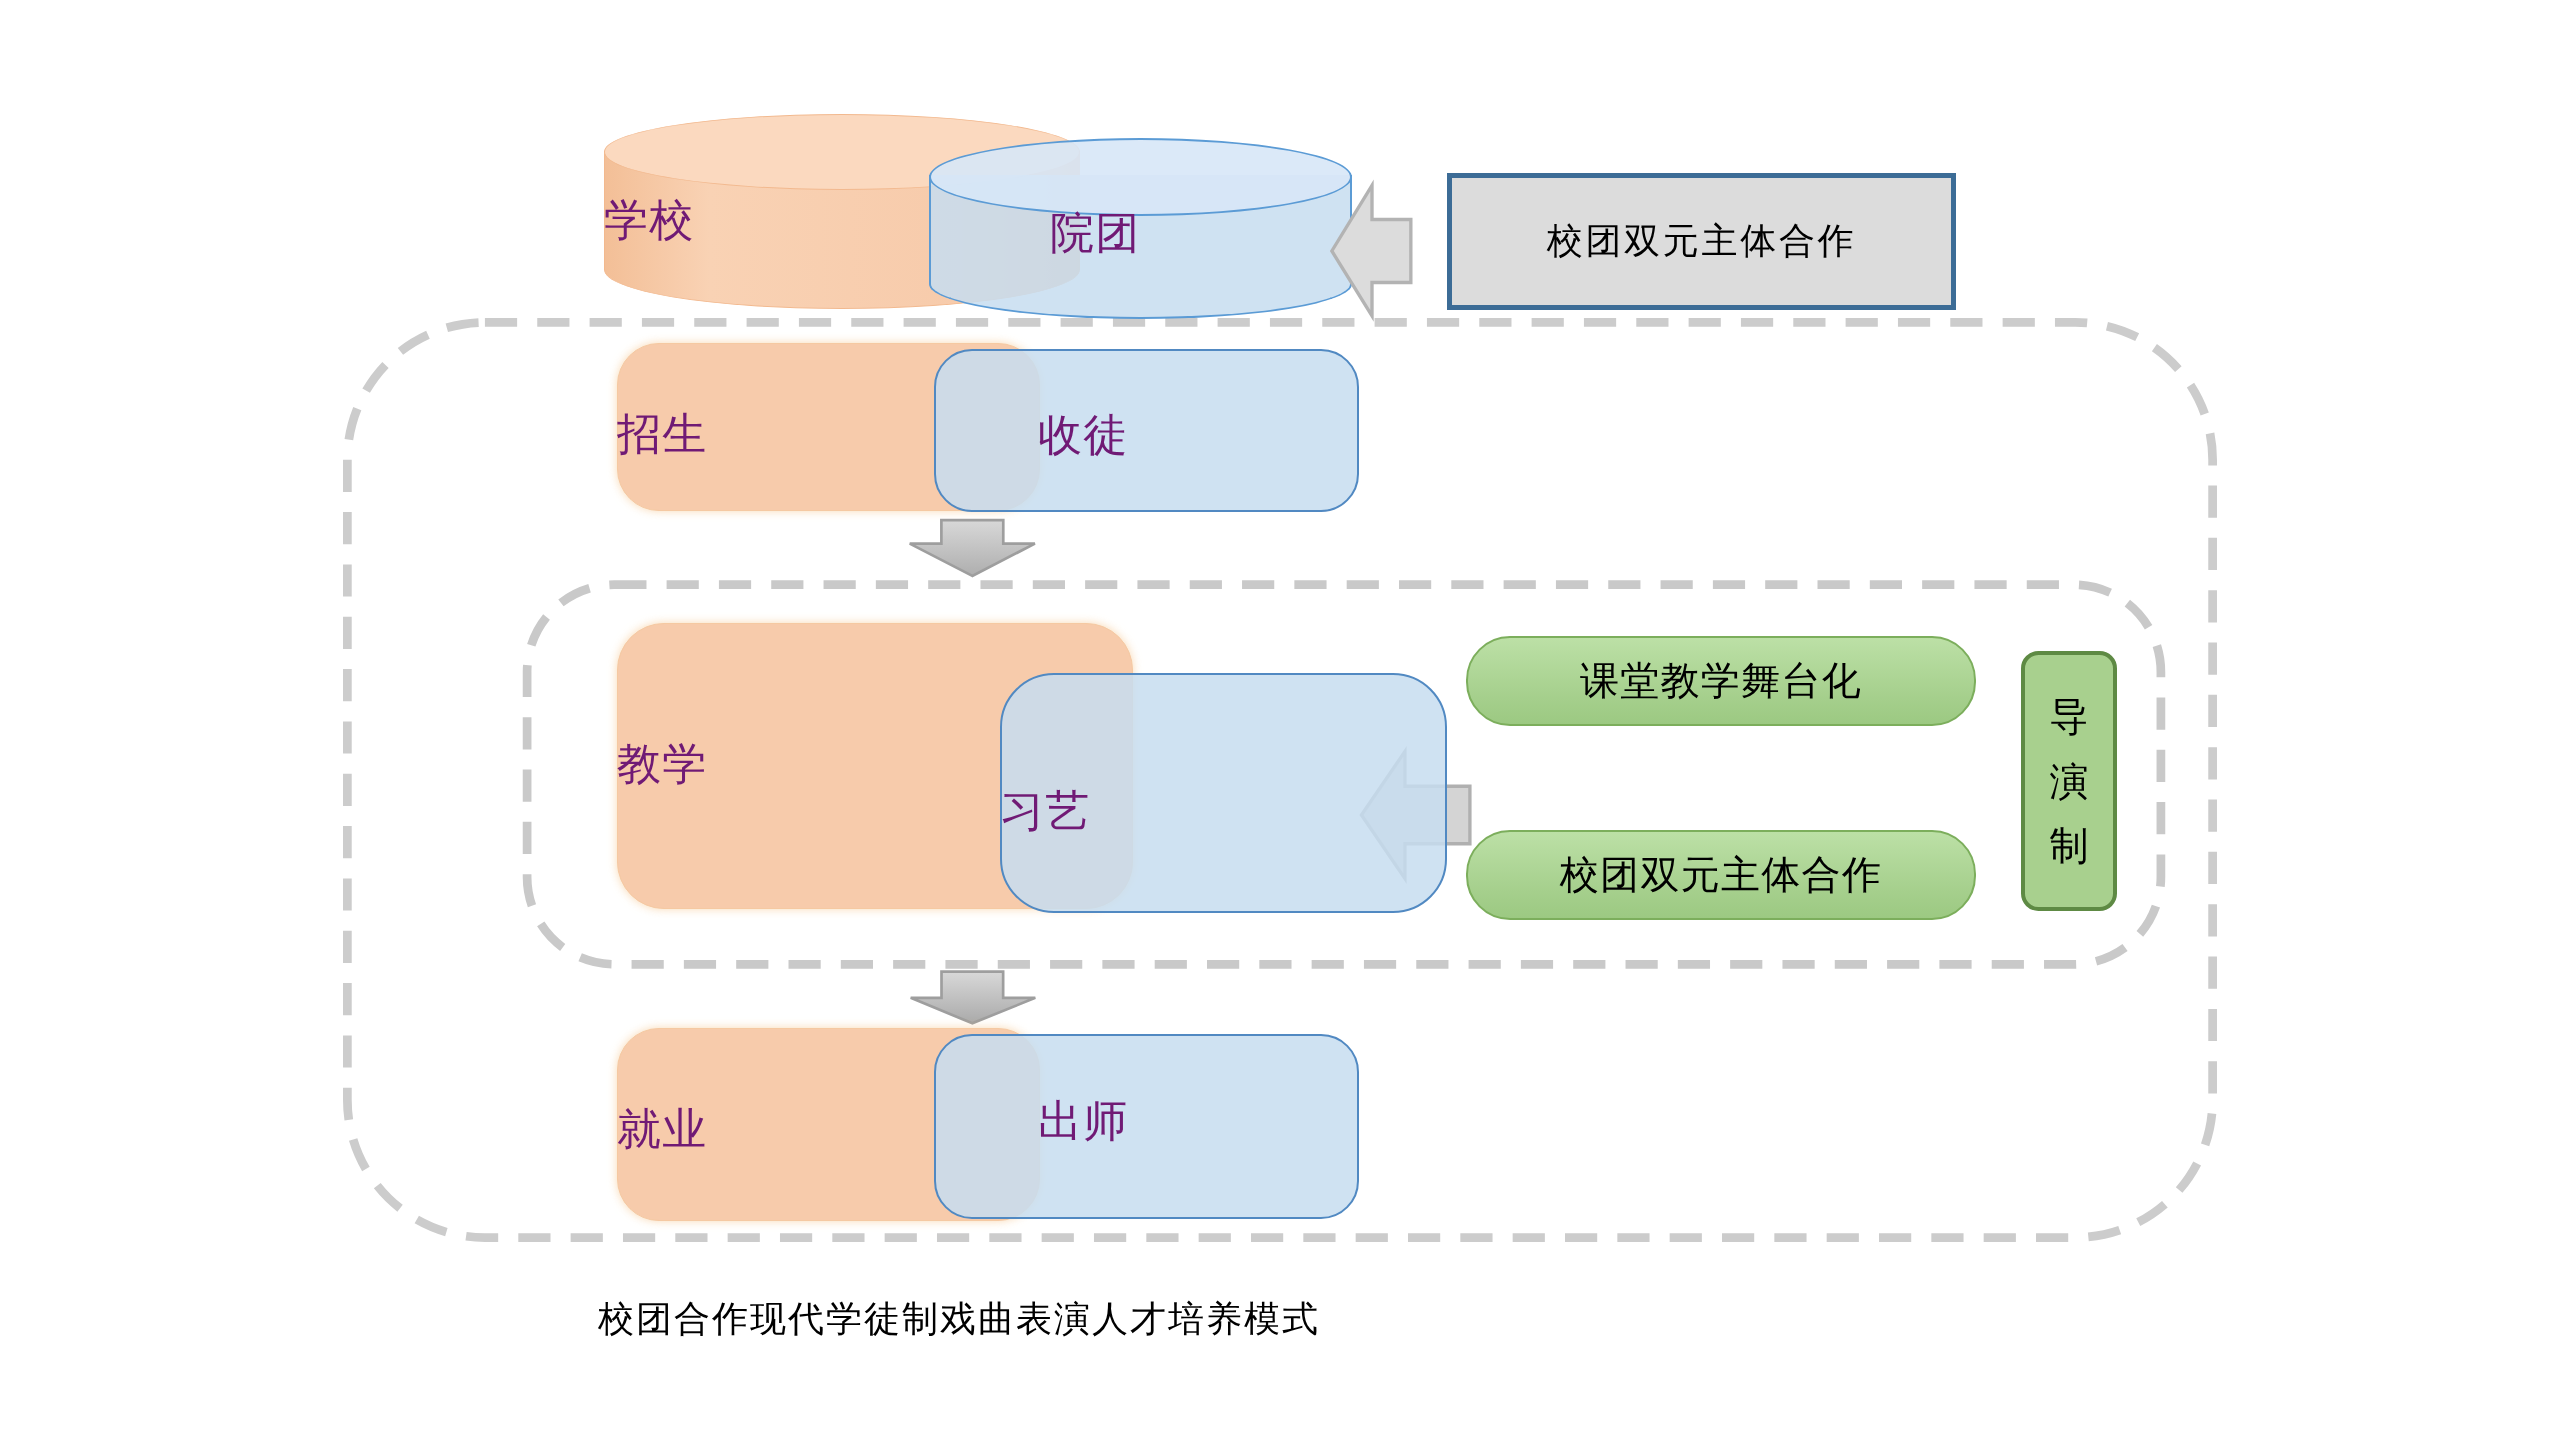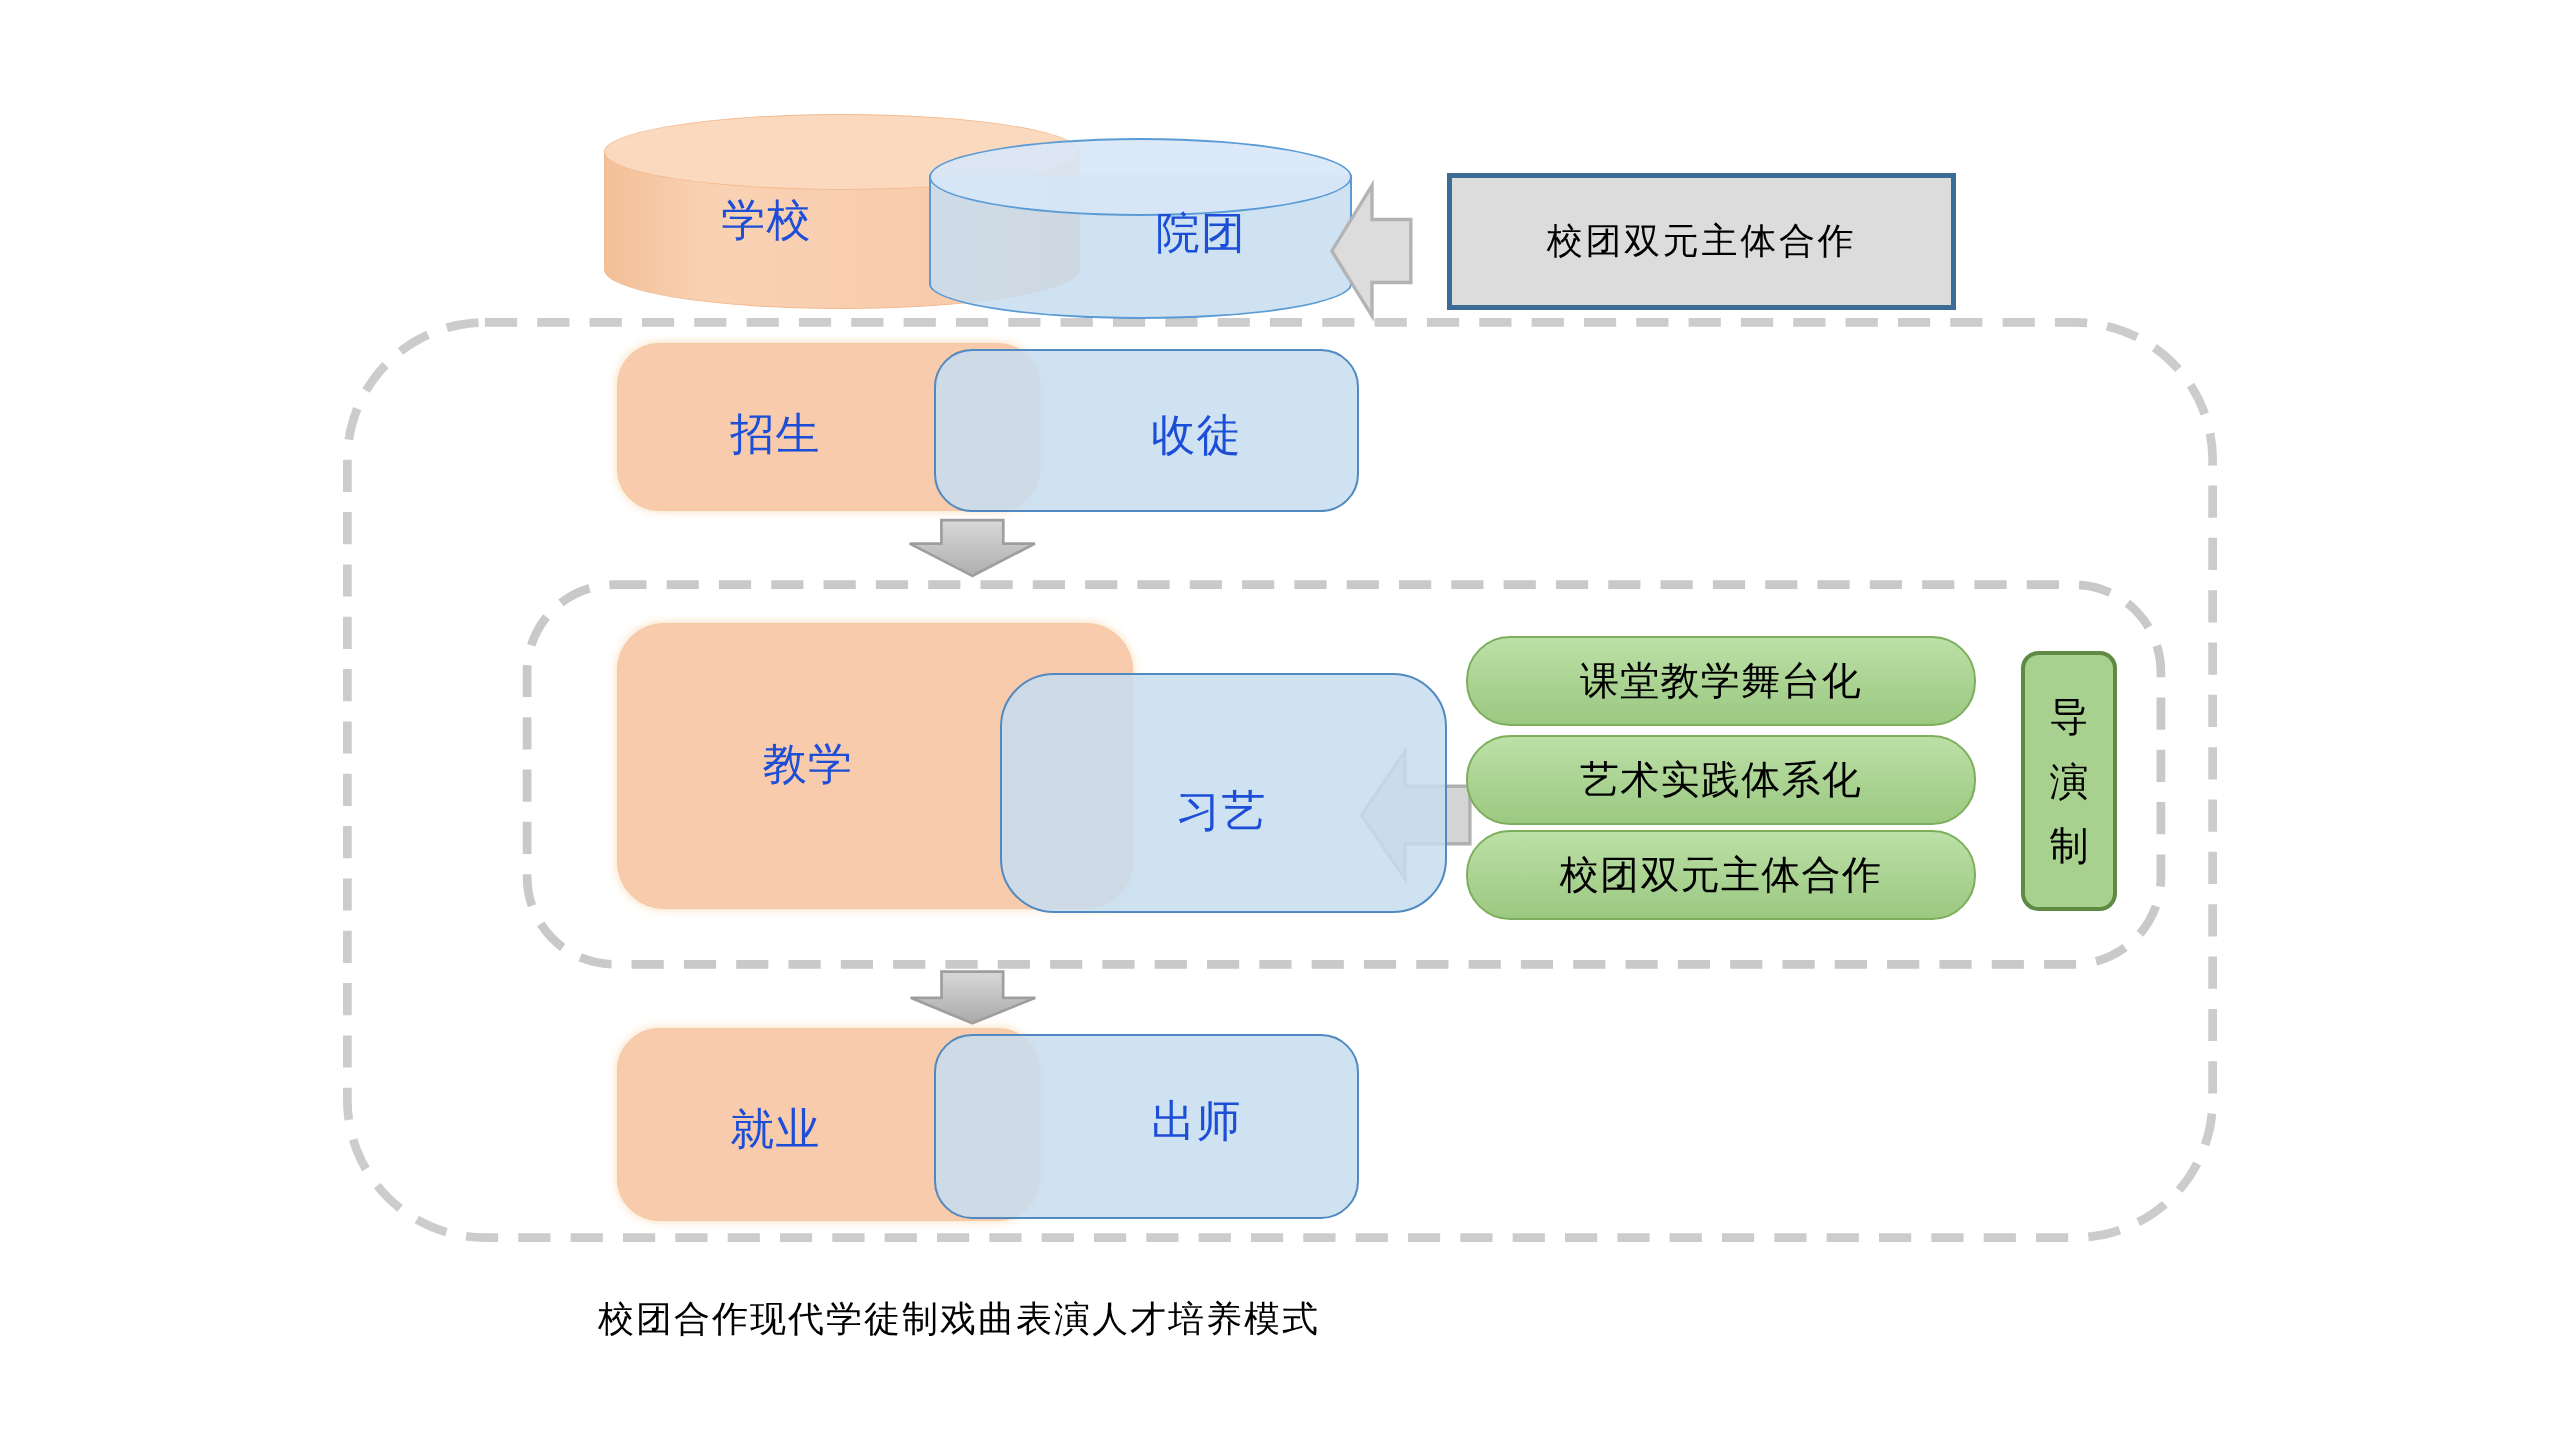--- a/index.html
+++ b/index.html
@@ -1,22 +1,22 @@
 <!DOCTYPE html>
 <html style="font-size:10.7px"><head>
 <meta charset="utf-8">
 <style>
   html,body{margin:0;padding:0;background:#ffffff;}
   #canvas{
     position:relative;width:2576px;height:1449px;background:#ffffff;overflow:hidden;
     font-family:"Liberation Sans","DejaVu Sans",sans-serif;color:#000;
   }
   .label{
-    position:absolute;text-align:center;font-size:44px;font-weight:500;
-    color:#1d4ed8;letter-spacing:1.3px;white-space:nowrap;
+    position:absolute;font-size:44px;font-weight:500;
+    color:#701a75;letter-spacing:1.3px;white-space:nowrap;
   }
 
   
   .cyl{position:absolute;}
   .cyl .cyl-top{position:absolute;left:0;right:0;top:0;height:74px;border-radius:50%;z-index:2;}
   .cyl .cyl-body{position:absolute;left:0;right:0;top:37px;bottom:0;z-index:1;
     border-radius:0 0 241px 241px / 0 0 40px 40px;}
   .cyl-school .cyl-top{background:#fbd9bf;border:1.3px solid #f2b98f;}
   .cyl-school .cyl-body{background:linear-gradient(90deg,#f3bf97 0%,#f9d2b4 22%,#f7cbab 75%,#f1ba90 100%);
     border:1.3px solid #f2b98f;border-top:none;}
@@ -119,23 +119,20 @@
   <div class="label" style="left:617px;top:735px;width:382px;z-index:5;">教学</div>
   <div class="label" style="left:1000px;top:782px;width:443px;z-index:5;">习艺</div>
 
   <svg class="arrow-svg" style="left:1348px;top:738px;z-index:2;" width="134" height="154" viewBox="0 0 200 230">
     <polygon points="20,115 85,20 85,72 182,72 182,158 85,158 85,210" fill="#d4d4d4" stroke="#b0b0b0" stroke-width="5"></polygon>
   </svg>
 
   <div class="method-oval" style="top:636px;align-items:center;">
     <span>课堂教学舞台化</span>
   </div>
-  <div class="method-oval" style="top:735px;">
-    <span>艺术实践体系化</span>
-  </div>
   <div class="method-oval" style="top:830px;">
     <span>校团双元主体合作</span>
   </div>
 
   <div class="director-box">
     <span>导</span>
     <span>演</span>
     <span>制</span>
   </div>
 

